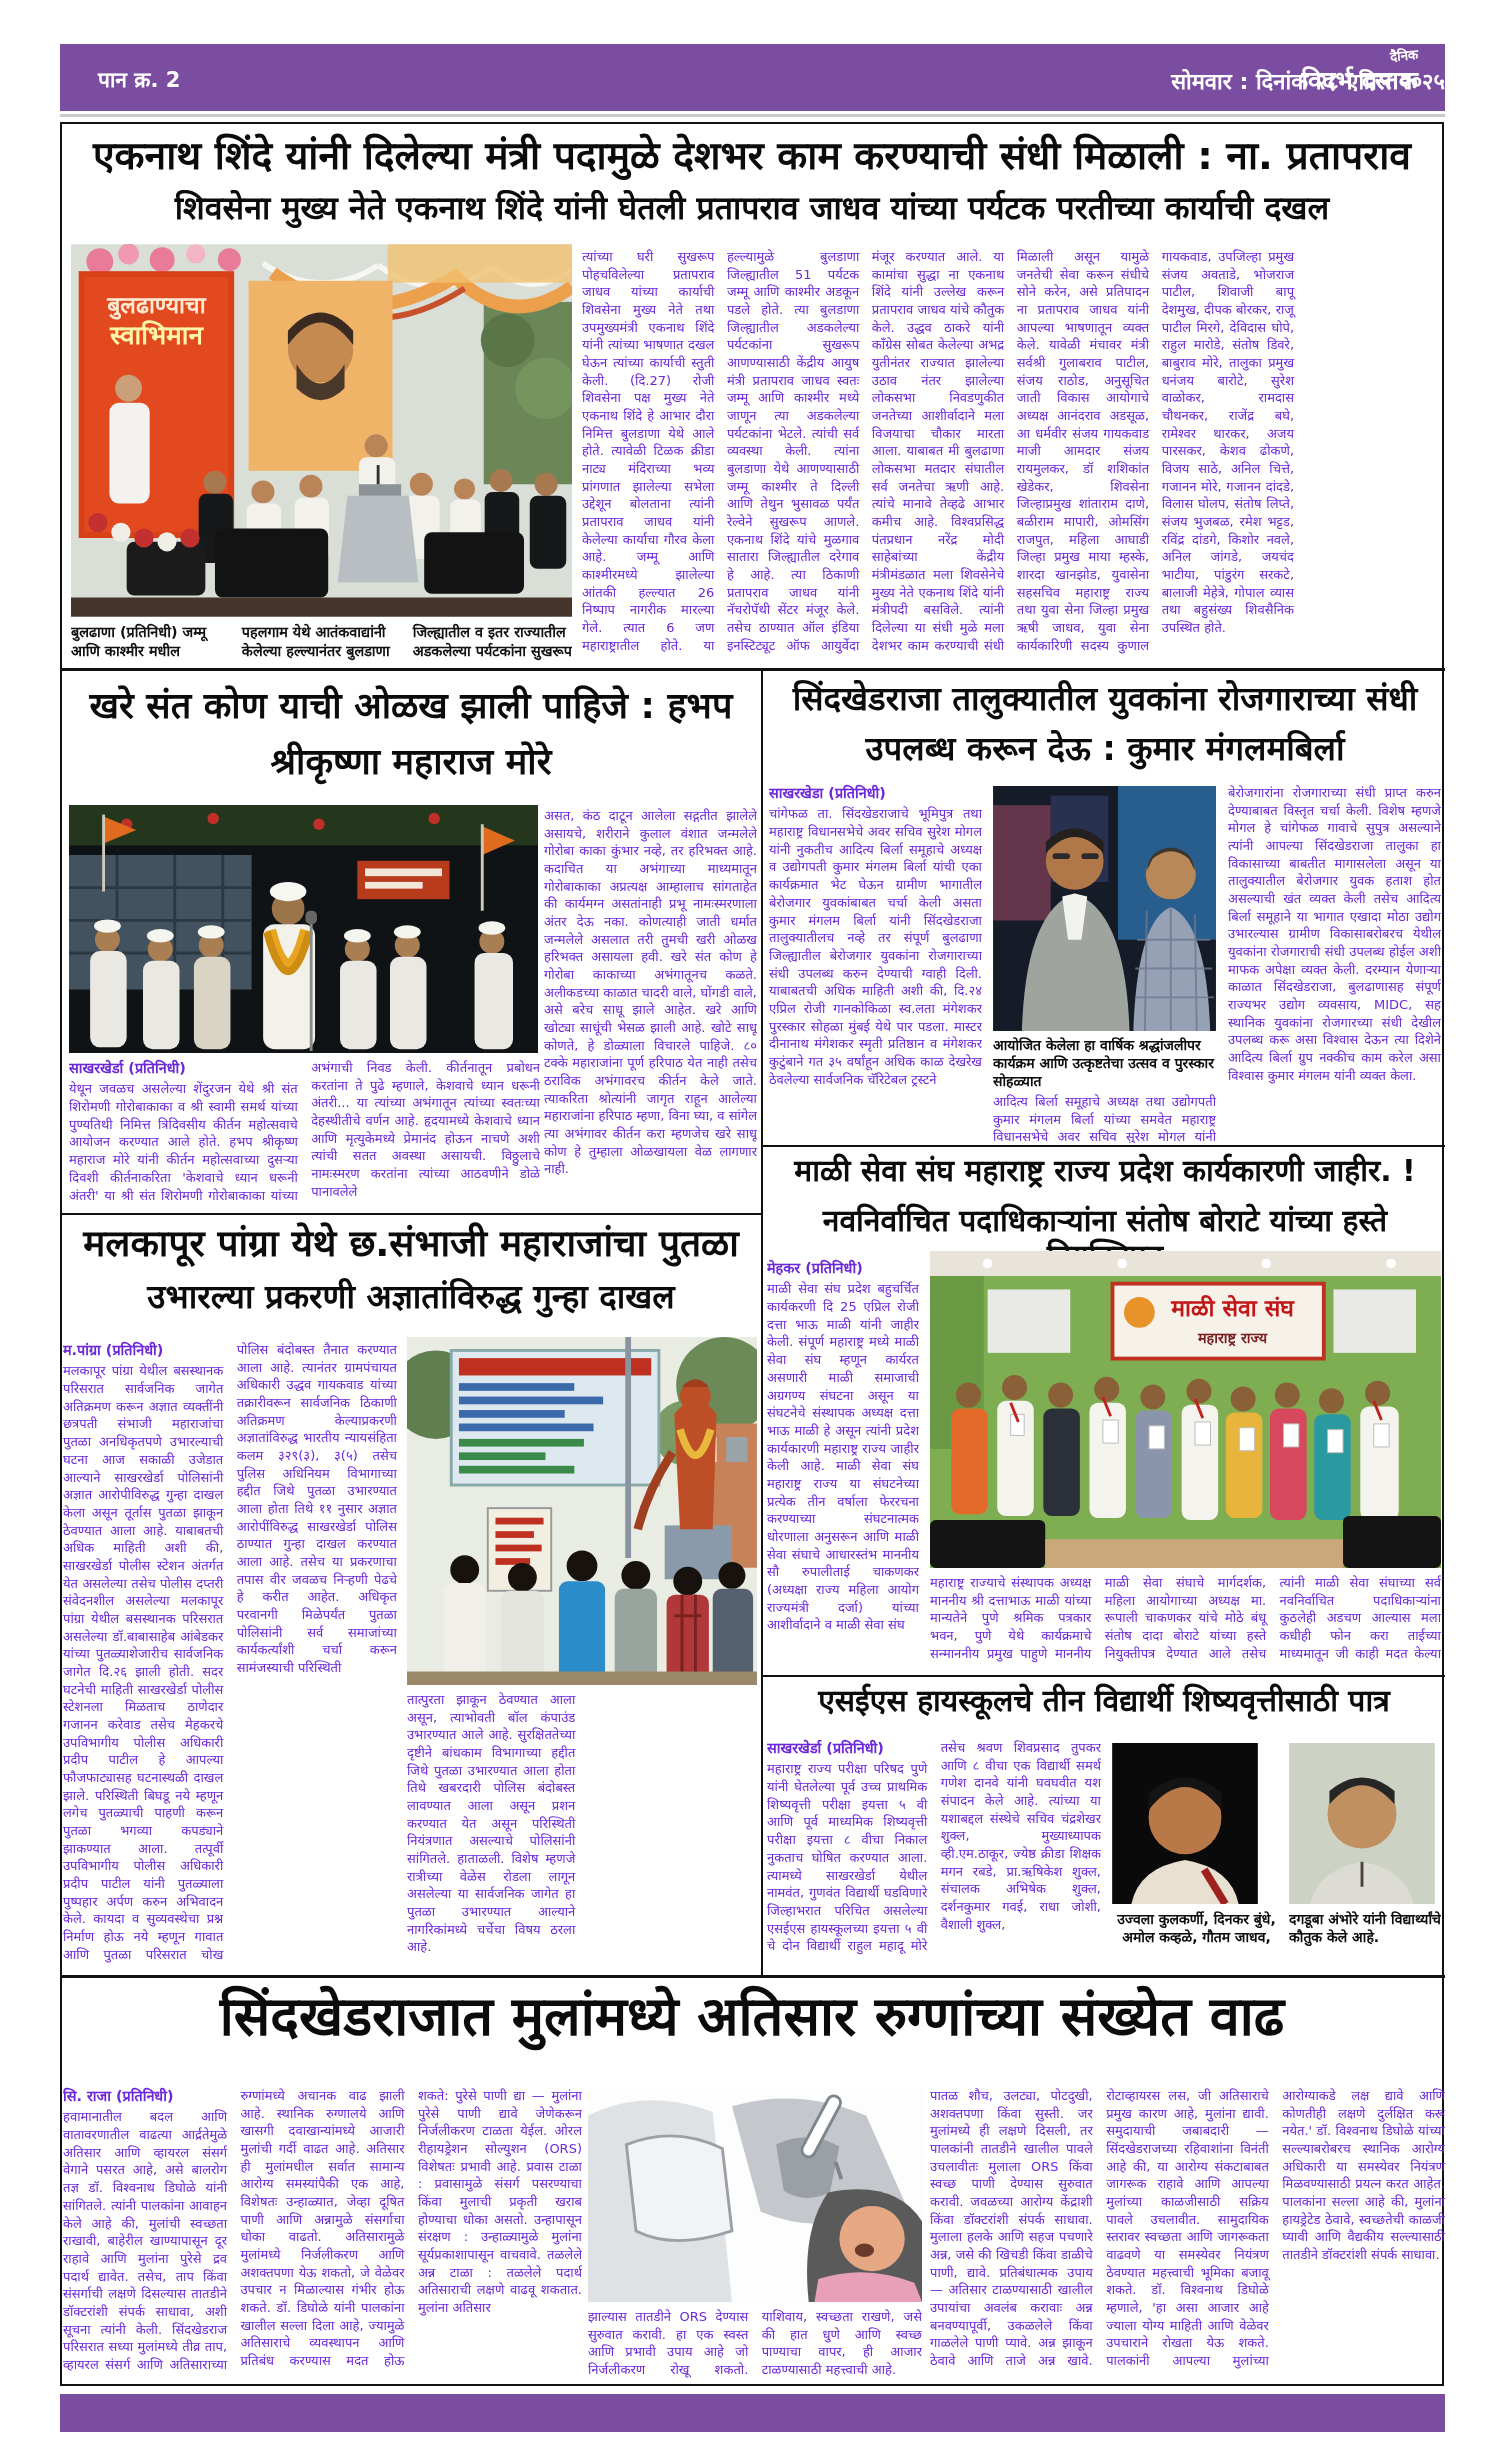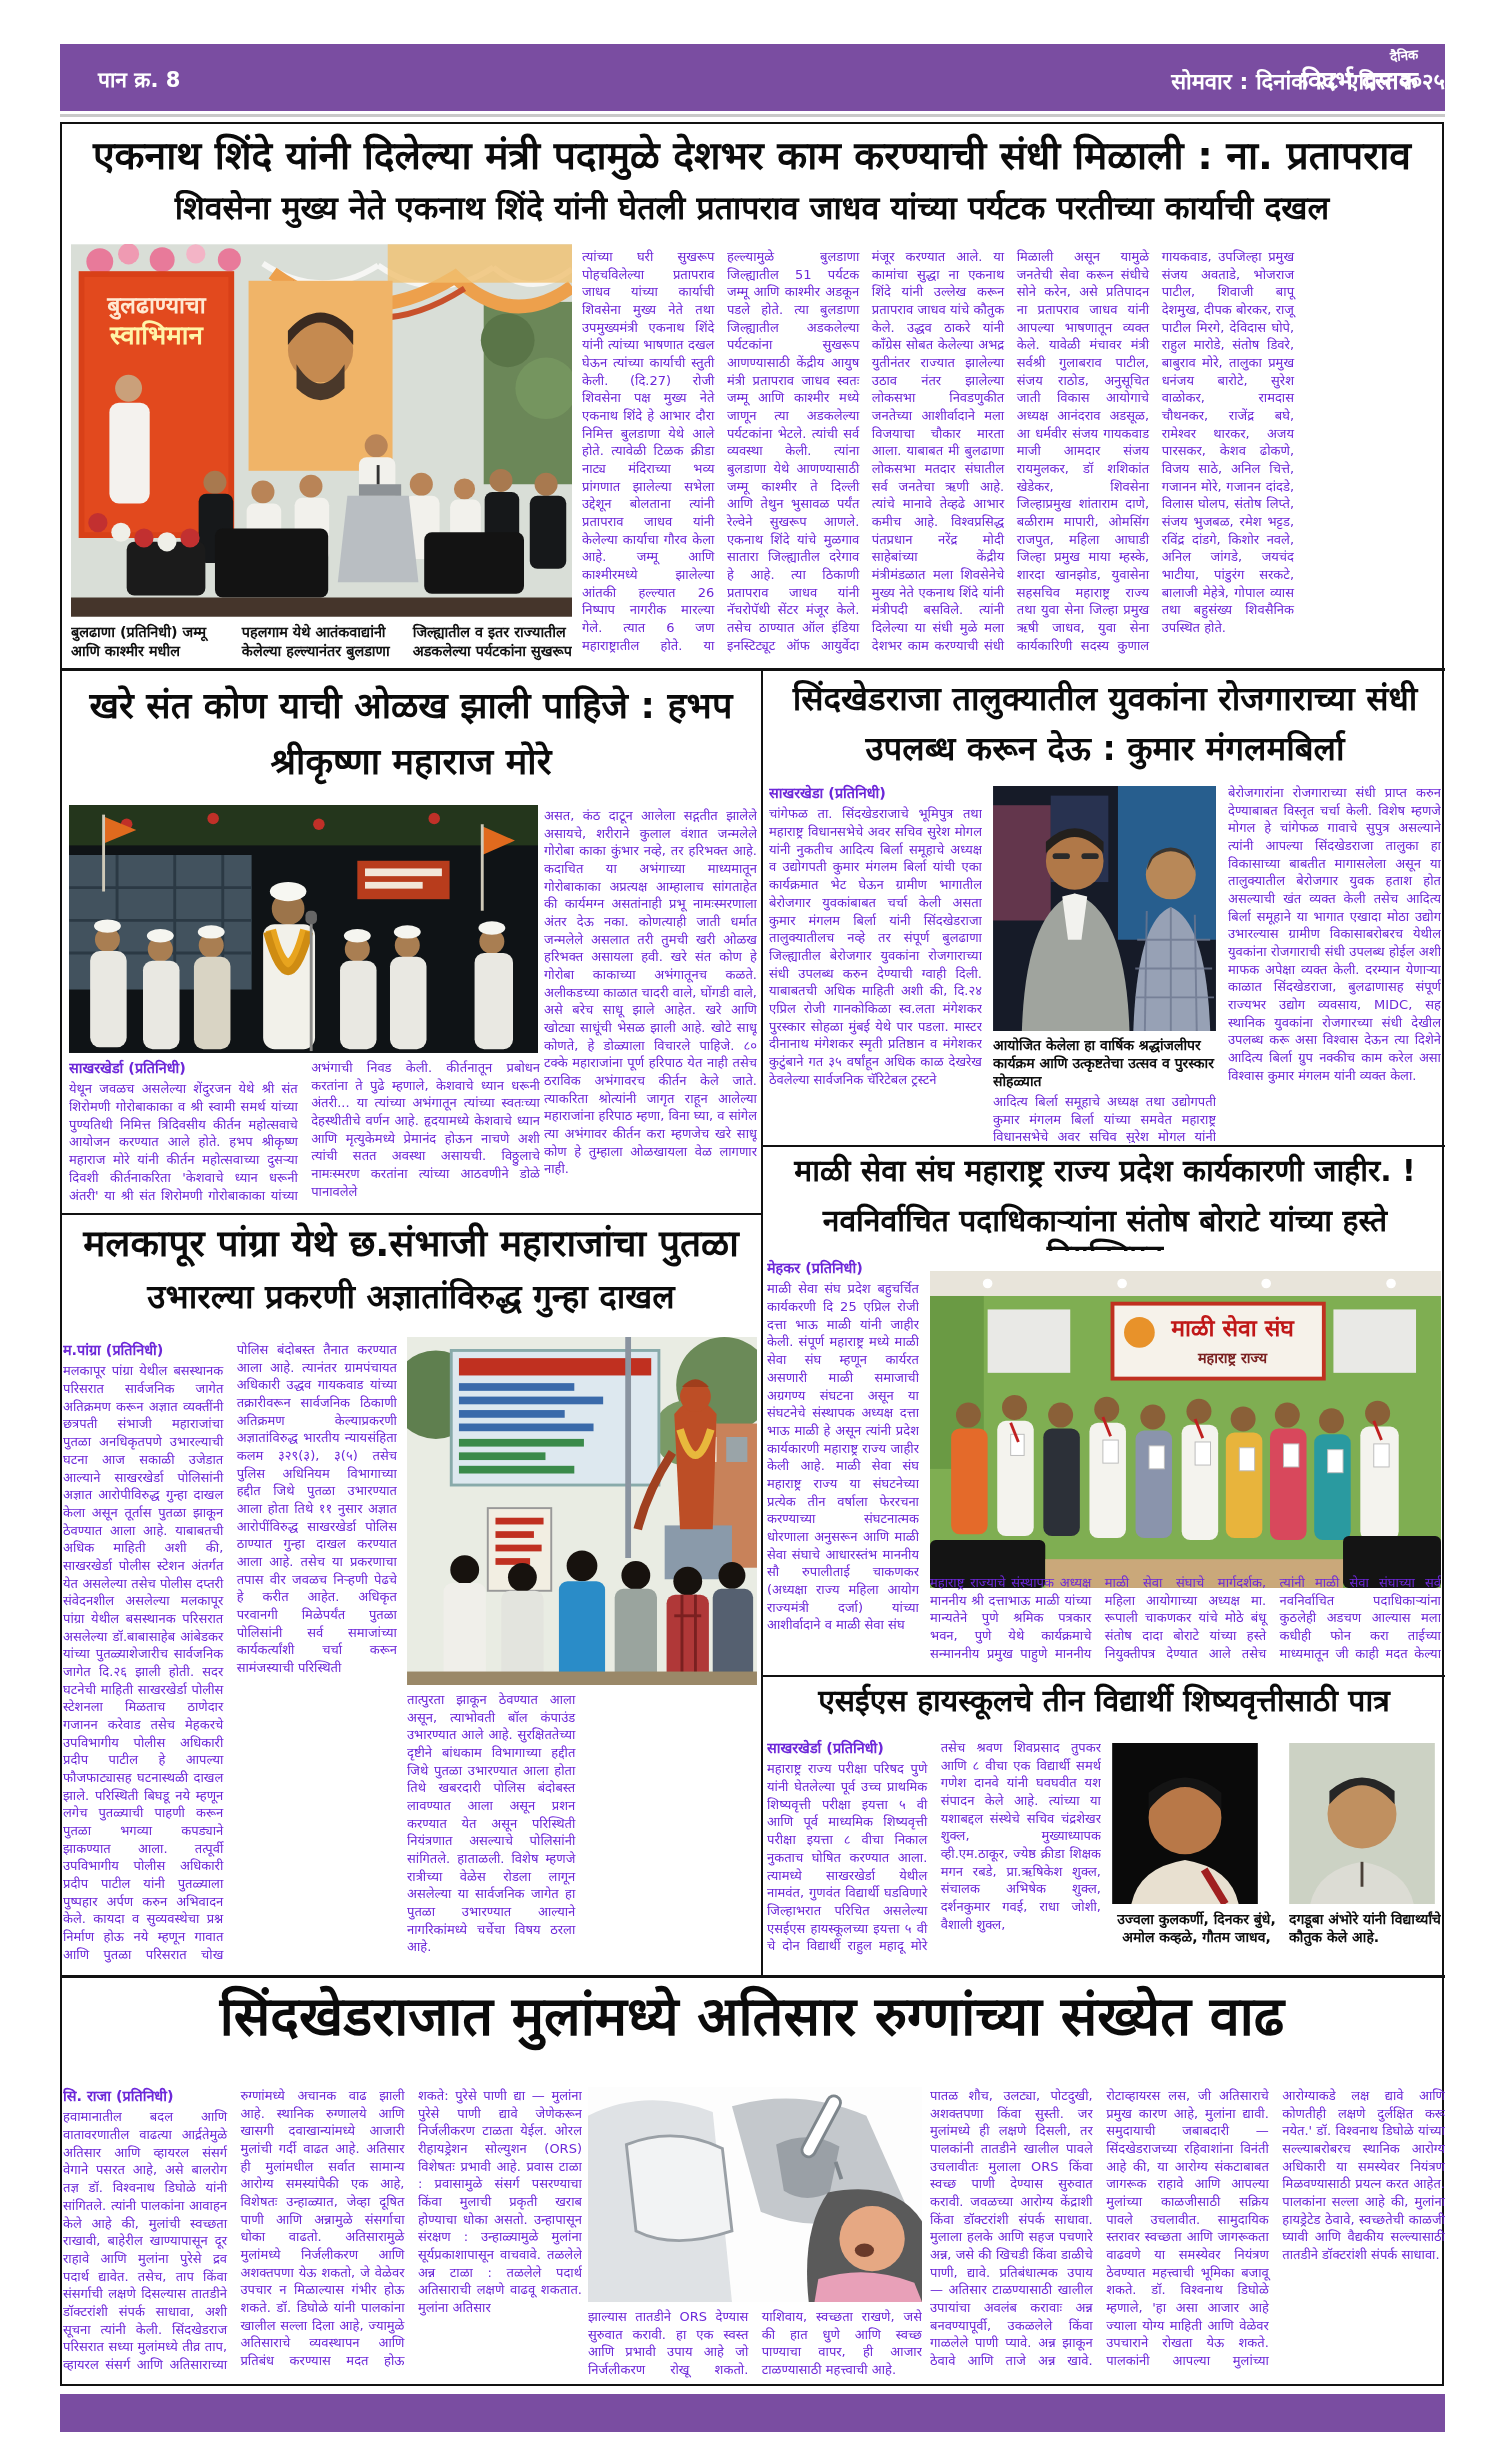--- a/index.html
+++ b/index.html
@@ -18,21 +18,21 @@
   .mast-top{display:block;font-size:13.4px;transform:rotate(-5deg);font-weight:bold;}
   .mast-main{display:block;font-size:25px;font-weight:bold;line-height:1;}
   svg{display:block;}
 </style>
 </head>
 <body>
 
 <div class="page">
 
   <div class="a band" style="left:60px;top:44px;width:1385px;height:67px;">
-    <span class="a" style="left:38px;top:21px;font-size:21px;font-weight:bold;">पान क्र. 8</span>
+    <span class="a" style="left:38px;top:21px;font-size:21px;font-weight:bold;">पान क्र. 2</span>
     <span class="a" style="left:0;right:0;top:21px;text-align:right;font-size:22px;font-weight:bold;">सोमवार : दिनांक २८ एप्रिल २०२५</span>
     <span class="a" style="right:27px;top:5.8px;text-align:right;">
       <span class="mast-top">दैनिक</span>
       <span class="mast-main">विदर्भ दस्तक</span>
     </span>
   </div>
   <div class="a" style="left:60px;top:114px;width:1385px;height:2.9px;background:#c9c9c9;"></div>
 
   <div class="a" style="left:60px;top:122px;width:1380px;height:2260px;border:2.9px solid #111;"></div>
 
@@ -236,21 +236,21 @@
   <div class="a hline" style="left:763px;top:1145px;width:682px;height:1.9px;"></div>
 
   <div class="a headline" style="left:769px;top:1153px;width:672px;height:48px;font-size:30px;">माळी सेवा संघ महाराष्ट्र राज्य प्रदेश कार्यकारणी जाहीर. !</div>
   <div class="a headline" style="left:769px;top:1203px;width:672px;height:48px;font-size:30px;">नवनिर्वाचित पदाधिकाऱ्यांना संतोष बोराटे यांच्या हस्ते नियुक्तिपत्र</div>
 
   <div class="a body-text" style="left:767px;top:1259px;width:152px;height:411px;column-count:1;">
     <b class="dl">मेहकर (प्रतिनिधी)</b>
     <span>माळी सेवा संघ प्रदेश बहुचर्चित कार्यकरणी दि 25 एप्रिल रोजी दत्ता भाऊ माळी यांनी जाहीर केली. संपूर्ण महाराष्ट्र मध्ये माळी सेवा संघ म्हणून कार्यरत असणारी माळी समाजाची अग्रगण्य संघटना असून या संघटनेचे संस्थापक अध्यक्ष दत्ता भाऊ माळी हे असून त्यांनी प्रदेश कार्यकारणी महाराष्ट्र राज्य जाहीर केली आहे. माळी सेवा संघ महाराष्ट्र राज्य या संघटनेच्या प्रत्येक तीन वर्षाला फेररचना करण्याच्या संघटनात्मक धोरणाला अनुसरून आणि माळी सेवा संघाचे आधारस्तंभ माननीय सौ रुपालीताई चाकणकर (अध्यक्षा राज्य महिला आयोग राज्यमंत्री दर्जा) यांच्या आशीर्वादाने व माळी सेवा संघ</span>
   </div>
 
-  <div class="a" style="left:930px;top:1251px;width:511px;height:261px;margin-top:20px;">
+  <div class="a" style="left:930px;top:1251px;width:511px;height:261px;">
     <svg width="511" height="317" viewBox="0 0 532 330">
       <rect width="532" height="330" fill="#7fae52"></rect>
       <rect x="0" y="0" width="532" height="26" fill="#e8e4da"></rect>
       <circle cx="60" cy="13" r="5" fill="#fff"></circle>
         <circle cx="200" cy="13" r="5" fill="#fff"></circle>
         <circle cx="350" cy="13" r="5" fill="#fff"></circle>
         <circle cx="480" cy="13" r="5" fill="#fff"></circle>
       <rect x="0" y="26" width="56" height="180" fill="#6a9a44"></rect>
       <rect x="60" y="40" width="86" height="66" fill="#e9e9e6"></rect>
       <rect x="420" y="40" width="86" height="66" fill="#e9e9e6"></rect>

